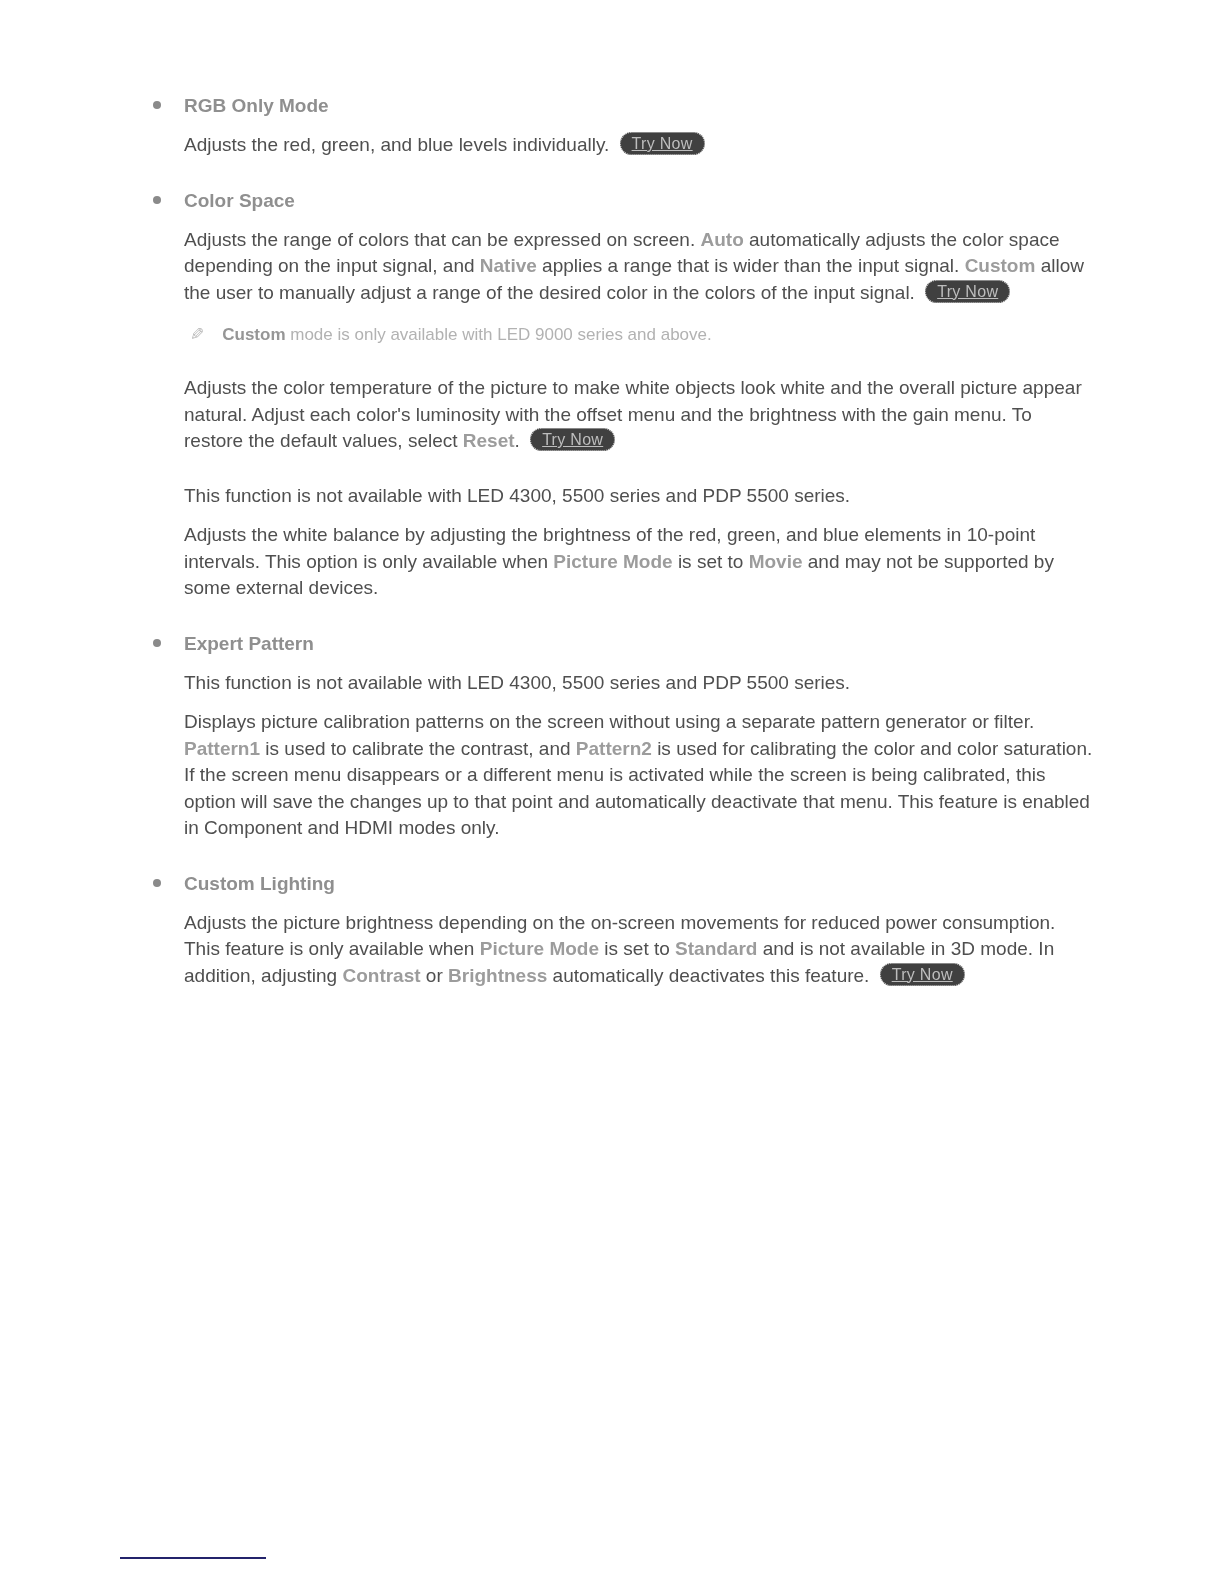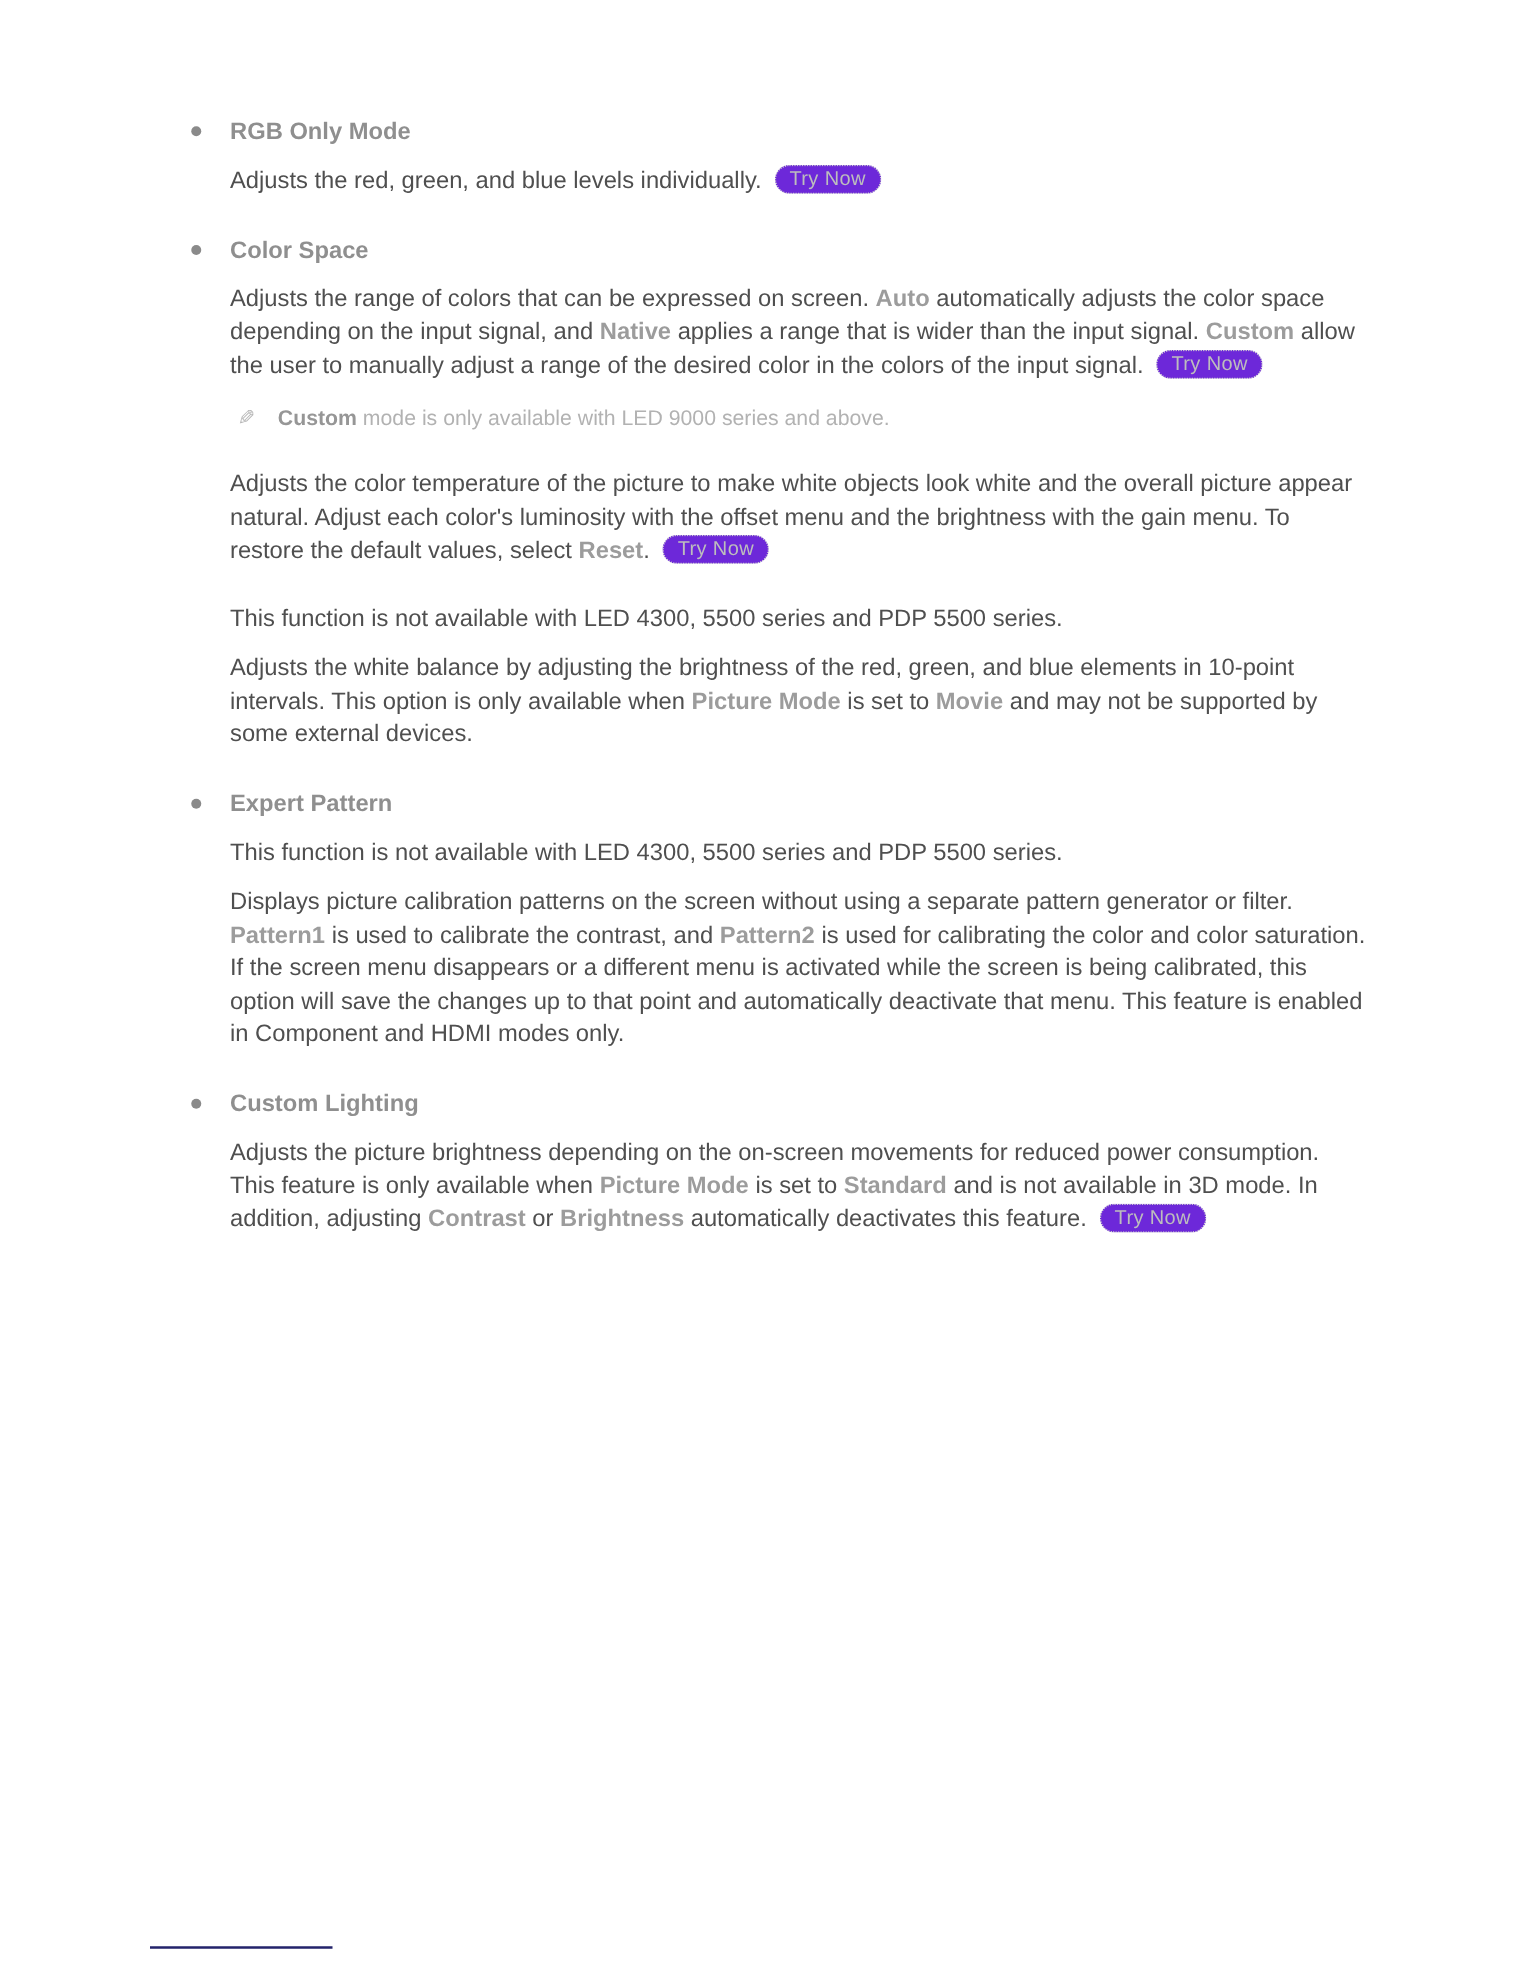--- a/index.html
+++ b/index.html
@@ -36,32 +36,33 @@
   }
   .note .b{font-weight:bold;color:#969696;}
   .pencil{
     display:inline-block;
     color:#b8b8b8;font-size:17px;
     margin-right:18px;
     transform:scaleX(-1);
   }
   .badge{
     display:inline-block;
-    background:#6d28d9;
+    background:#404040;
     color:#bdbdbd;
     border:1px dotted #cfcfcf;
     border-radius:12px;
     padding:0 11px;
     font-size:16px;
     line-height:21px;
     vertical-align:2px;
     margin-left:5px;
     letter-spacing:0.3px;
     white-space:nowrap;
     cursor:pointer;
+    text-decoration:underline;
   }
   .footer-rule{
     position:absolute;
     left:120px;top:1557px;
     width:146px;height:2px;
     background:#23236b;
   }
 </style>
 </head>
 <body>

